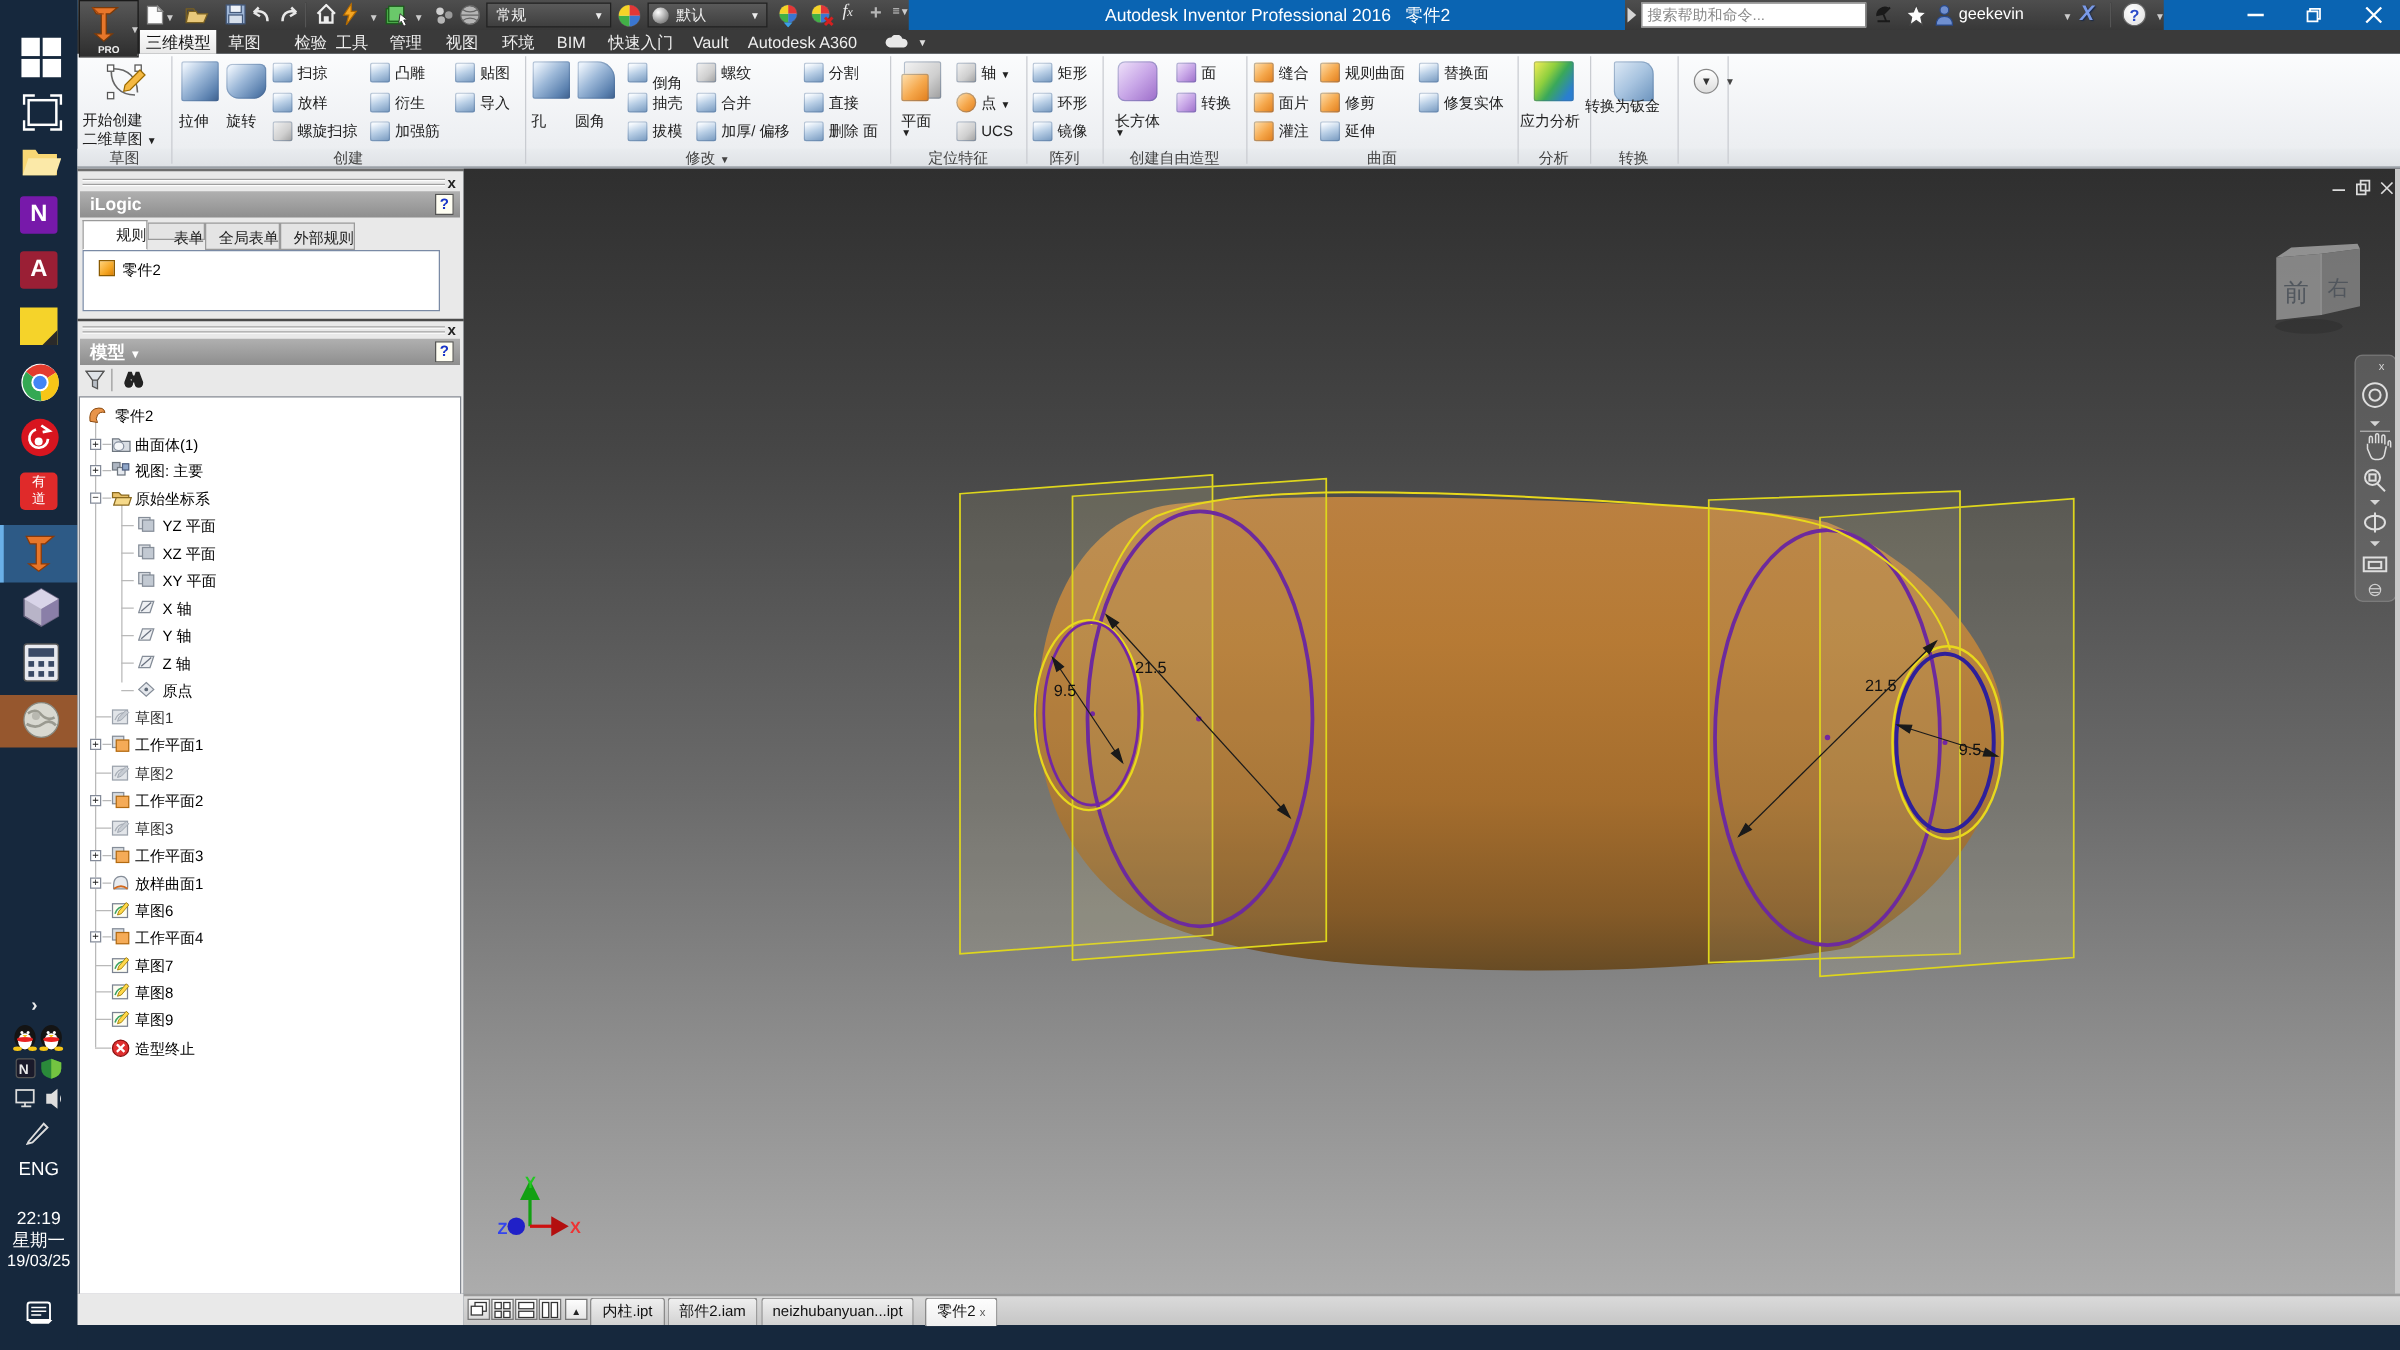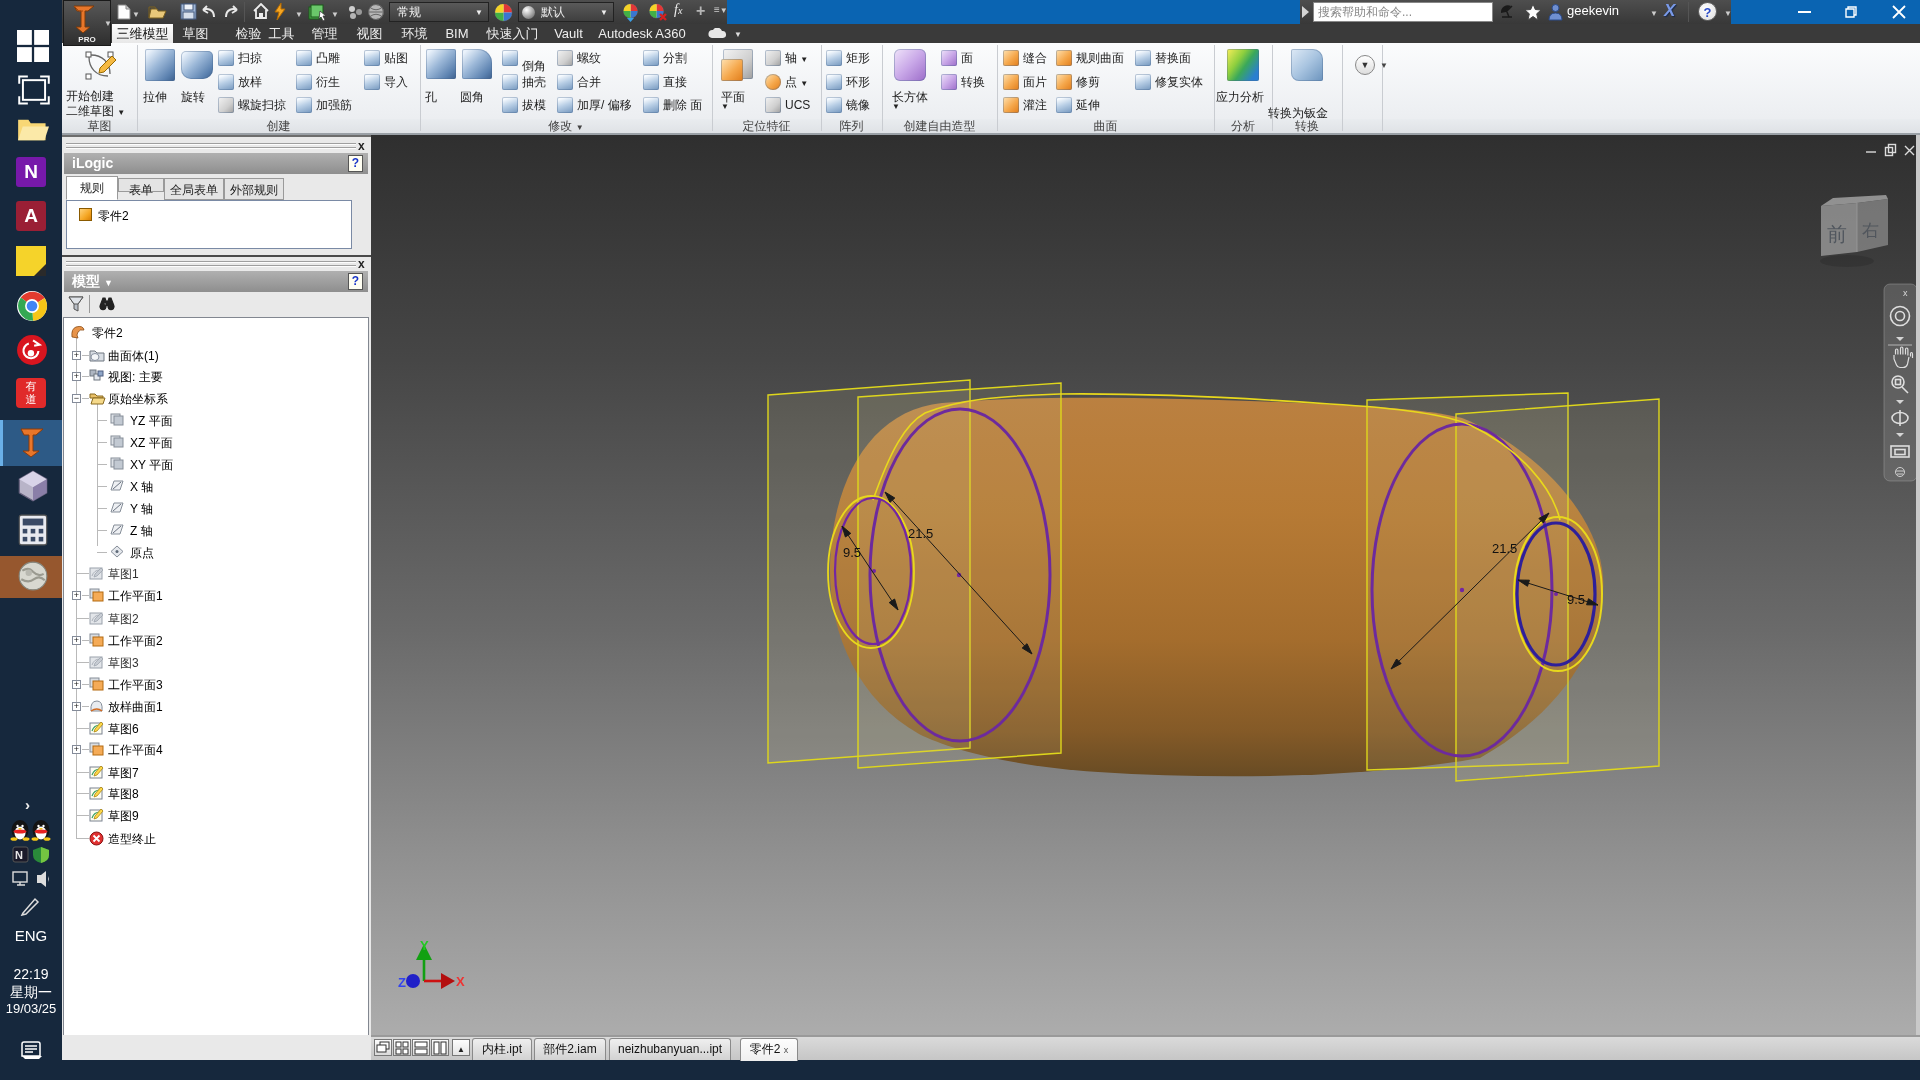--- a/index.html
+++ b/index.html
@@ -33,21 +33,21 @@
 .ic-sheet{background:linear-gradient(135deg,#dfeaf6,#a8c4e0 50%,#6b93bd)}
 
 #panels{position:absolute;left:62px;top:135px;width:309px;height:900px;background:#e9e9e9;border-top:2px solid #6d6d6d}
 .dragbar{position:absolute;left:4px;width:290px;height:8px}
 .dragbar .l1,.dragbar .l2{position:absolute;left:0;width:100%;height:2px;background:#fdfdfd;border-top:1px solid #9f9f9f}
 .dragbar .l2{top:4px}
 .pclose{position:absolute;width:10px;height:10px;color:#222;font-size:12px;font-weight:bold;line-height:10px}
 .ptitle{position:absolute;left:2px;width:304px;height:21px;background:linear-gradient(#b0b0b0,#8e8e8e);color:#fff;font-weight:bold;font-size:14px;line-height:21px;padding-left:8px}
 .phelp{position:absolute;width:15px;height:17px;background:#fffef2;border:1px solid #555;color:#1a35c8;font-size:12px;font-weight:bold;text-align:center;line-height:15px}
 
-.iltab{position:absolute;top:0;height:24px;background:#e4e4e4;border:1px solid #9a9a9a;font-size:12px;color:#222;text-align:center;line-height:22px}
+.iltab{position:absolute;top:0;height:24px;background:#e4e4e4;border:1px solid #9a9a9a;font-size:12px;color:#222;text-align:right;line-height:22px}
 
 #tree{position:absolute;left:1px;top:180px;width:306px;height:719px;background:#fff;border:1px solid #828790}
 .trow{position:absolute;left:0;height:16px;font-size:12px;color:#000;white-space:nowrap}
 .trow span{position:absolute;top:1px;line-height:15px}
 .pm{position:absolute;width:9px;height:9px;background:#fff;border:1px solid #848b99;font-size:9px;line-height:7px;text-align:center;color:#222}
 .ti{position:absolute;width:14px;height:13px}
 
 #viewport{position:absolute;left:371px;top:135px;width:1549px;height:900px;background:linear-gradient(#303030,#ababab)}
 
 #doctabs{position:absolute;left:371px;top:1035px;width:1549px;height:25px;background:linear-gradient(#dcdcdc,#c6c6c6)}
@@ -269,20 +269,21 @@
           <circle cx="7.5" cy="5" r="3.5" fill="#6f8fd0" stroke="#2a4a8a"></circle>
           <path d="M1 17 Q1 10 7.5 10 Q14 10 14 17 Z" fill="#6f8fd0" stroke="#2a4a8a"></path>
         </svg>
     <div class="abs" style="left:267px;top:3px;color:#fff;font-size:13px">geekevin</div>
     <div class="abs" style="left:350px;top:9px;font-size:8px;color:#ccc">▼</div>
     <div class="abs" style="left:364px;top:1px;color:#7a9ae8;font-size:17px;font-weight:bold;font-style:italic;text-shadow:1px 1px 1px #1a2a4a">X</div>
     <div class="abs" style="left:388px;top:2px;width:1px;height:20px;background:#2a2a2a;border-right:1px solid #555"></div>
     <div class="abs" style="left:398px;top:2px;width:19px;height:19px;border-radius:50%;background:radial-gradient(circle at 40% 35%,#fff,#dcdcdc);border:1px solid #666;color:#2a4ac8;font-weight:bold;font-size:13px;text-align:center;line-height:19px">?</div>
     <div class="abs" style="left:424px;top:9px;font-size:8px;color:#ccc">▼</div>
   </div>
+  <div id="apptitle">Autodesk Inventor Professional 2016&nbsp;&nbsp;&nbsp;零件2</div>
   <div class="abs" id="winbtns" style="left:1730px;top:0;width:128px;height:24px">
     <div class="abs" style="left:6px;top:11px;width:13px;height:2px;background:#fff"></div>
     <svg class="abs" style="left:50px;top:4px" width="16" height="16" viewBox="0 0 16 16">
           <path d="M4 5 h8 v8 h-8 z M6 5 v-2 h8 v8 h-2" fill="none" stroke="#fff" stroke-width="1.4"></path>
         </svg>
     <svg class="abs" style="left:100px;top:5px" width="14" height="14" viewBox="0 0 14 14">
           <path d="M1 1 L13 13 M13 1 L1 13" stroke="#fff" stroke-width="1.8"></path>
         </svg>
   </div>
   <div class="abs" id="applogo" style="left:1px;top:0;width:48px;height:46px;background:linear-gradient(#585858,#2e2e2e);border:1px solid #1a1a1a;z-index:5">
@@ -429,21 +430,21 @@
       <div class="stxt" style="left:1014px;top:55px">延伸</div>
   <div class="ib ic-blue2" style="left:1073px;top:7px;width:16px;height:16px"></div>
       <div class="stxt" style="left:1093px;top:8px">替换面</div>
   <div class="ib ic-blue2" style="left:1073px;top:31px;width:16px;height:16px"></div>
       <div class="stxt" style="left:1093px;top:32px">修复实体</div>
 
   <div class="ib ic-multi" style="left:1165px;top:6px;width:32px;height:32px"></div>
   <div class="bigtxt" style="left:1154px;top:46px;width:56px">应力分析</div>
 
   <div class="ib ic-sheet" style="left:1229px;top:6px;width:32px;height:32px;border-radius:2px 10px 2px 8px"></div>
-  <div class="bigtxt" style="left:1206px;top:62px;width:78px">转换为钣金</div>
+  <div class="bigtxt" style="left:1206px;top:34px;width:78px">转换为钣金</div>
 
   <div class="abs" style="left:1293px;top:12px;width:20px;height:20px;border:1px solid #888;border-radius:50%;background:linear-gradient(#fff,#ddd);color:#333;font-size:9px;text-align:center;line-height:19px">▼</div>
   <div class="abs" style="left:1318px;top:18px;font-size:8px;color:#444">▼</div>
   <div class="rbottom"></div>
 </div>
 
 <div id="panels">
 
   <div class="dragbar" style="top:6px">
         <div class="l1"></div>

